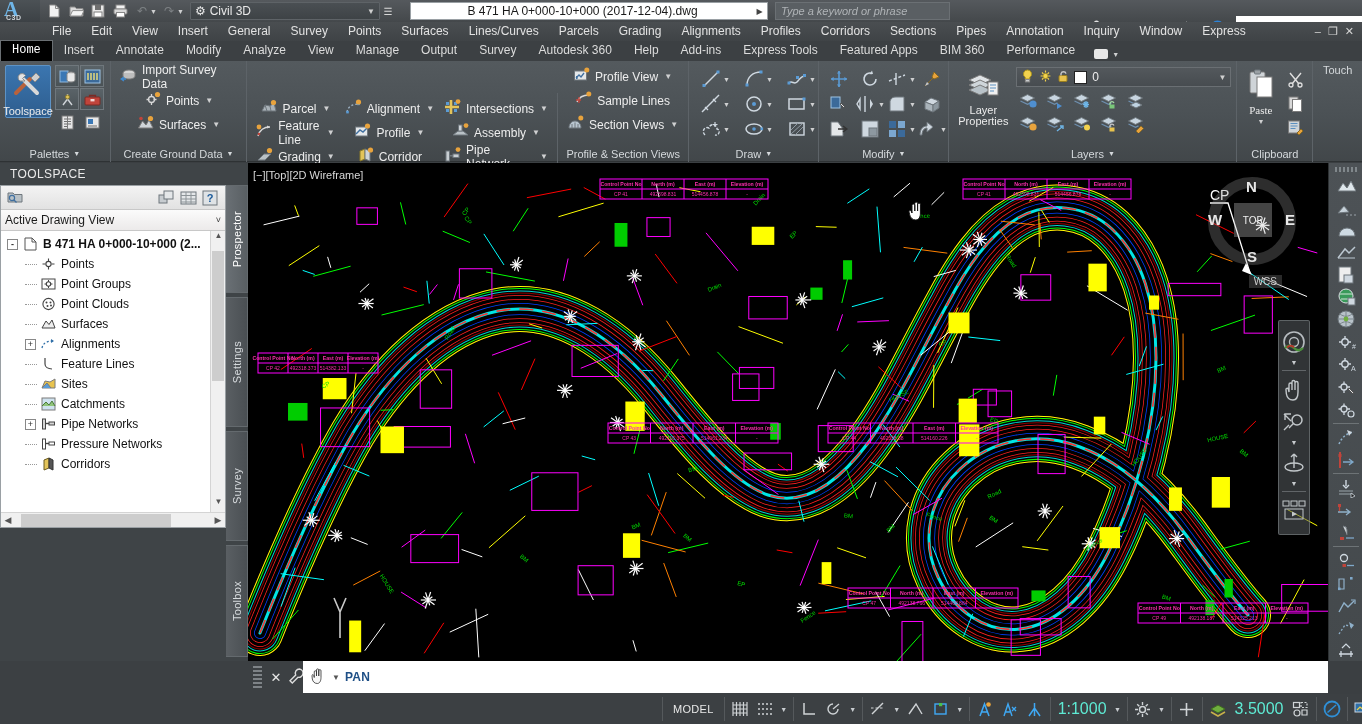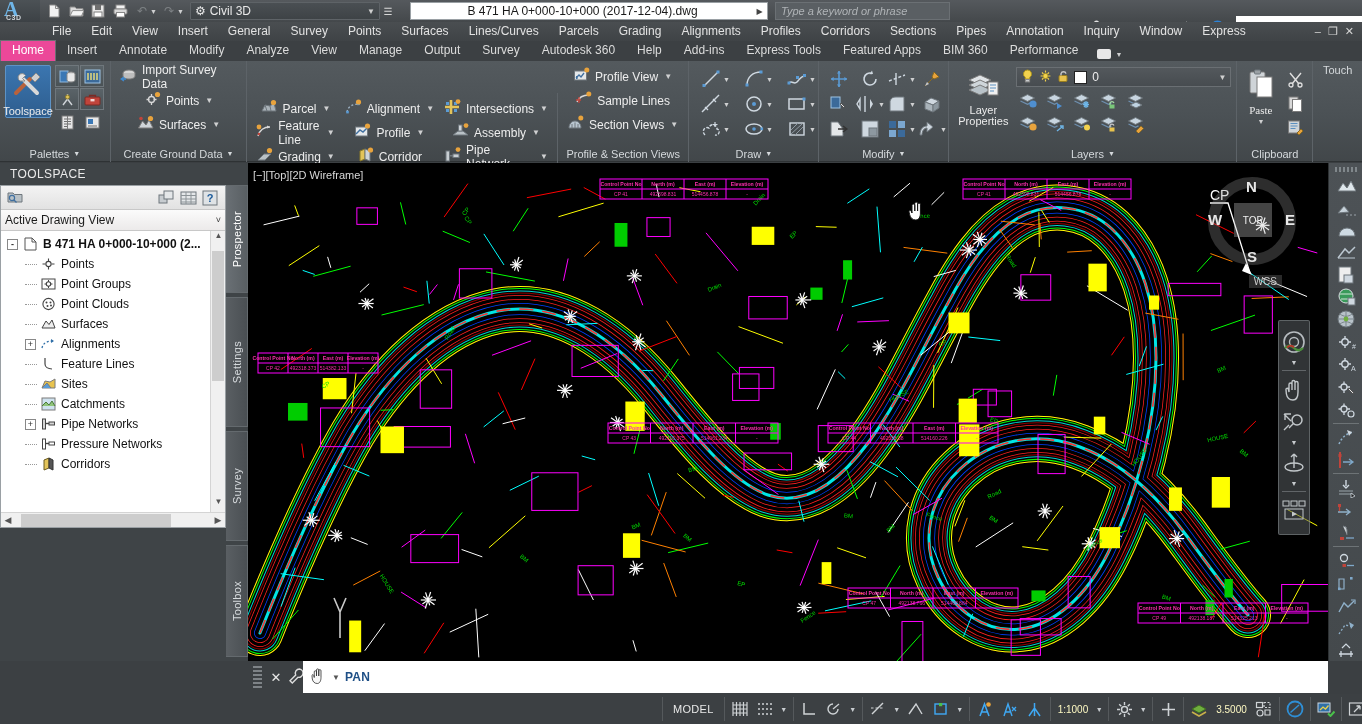--- a/index.html
+++ b/index.html
@@ -83,22 +83,22 @@
   .menubar .m { padding: 0 10px; color: #e2e2e2; line-height: 19px; cursor: default; }
   .menubar .winbtns { margin-left: auto; display: flex; gap: 7px; padding-right: 8px; color: #d6d6d6; font-size: 11px; }
 
   
   .ribtabs {
     position: absolute; top: 41px; left: 0; width: 1362px; height: 20px;
     background: #3c4043; display: flex; align-items: flex-end;
     font-size: 12px;
   }
   .ribtab { padding: 2px 11px 3px 11px; color: #dcdcdc; cursor: default; line-height: 15px; }
-  .ribtab.active { background: #ec4899; color: #ffffff; border-top: 1px solid #6a6f73;
-    border-left: 1px solid #6a6f73; border-right: 1px solid #6a6f73; }
+  .ribtab.active { background: #000000; color: #ffffff; border-top: 1px solid #6a6f73;
+    border-left: 1px solid #6a6f73; border-right: 1px solid #6a6f73; font-family: Liberation Mono, monospace; }
   .ribtabs .trailing { margin-left: 8px; display: flex; align-items: center; gap: 4px; padding-bottom: 2px; }
   .kbd-ico { width: 14px; height: 10px; background: #e8e8e8; border-radius: 2px; display:inline-block; }
 
   
   .ribbon {
     position: absolute; top: 61px; left: 0; width: 1362px; height: 101px;
     background: linear-gradient(#545a5e 0%, #4b5155 55%, #42474a 100%);
     border-bottom: 1px solid #2e3234;
     display: flex;
   }
@@ -228,21 +228,21 @@
 
   .statusbar { position: absolute; left: 0; top: 694px; width: 1362px; height: 30px;
      background: #3c4043; display: flex; align-items: center; }
   .sb-right { position: absolute; left: 662px; top: 0; height: 30px; display: flex; align-items: center; gap: 0; }
   .sb-grp { display: flex; align-items: center; height: 24px; padding: 0 4px; gap: 3px;
      border-left: 1px solid #55595c; }
   .sb-model { font-size: 11px; color: #e9e9e9; padding: 0 6px; letter-spacing: .3px; }
   .sb-ico { width: 22px; height: 22px; display: flex; align-items: center; justify-content: center; color: #cfd3d6; }
   .sb-ico.blue { color: #3fa9f5; }
   .sb-caret { font-size: 7px; color: #c8ccd0; width: 10px; text-align: center; }
-  .sb-txt { font-size: 10px; color: #fef9c3; padding: 0 3px; }
+  .sb-txt { font-size: 16px; color: #5eead4; padding: 0 3px; }
 
   
   .ts-filler { position: absolute; left: 0; top: 661px; width: 248px; height: 33px; background: #3c4043; }
 </style>
 </head>
 <body>
 
 <div id="app">
 
   <div class="titlebar">

